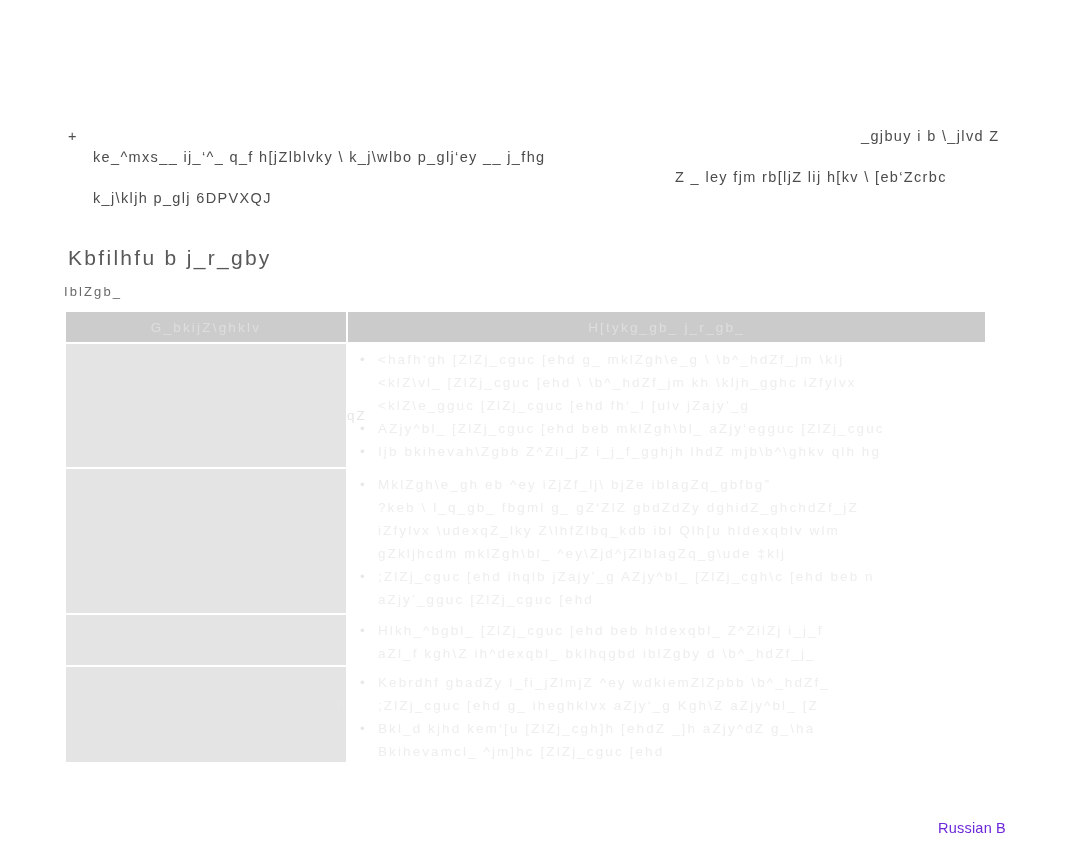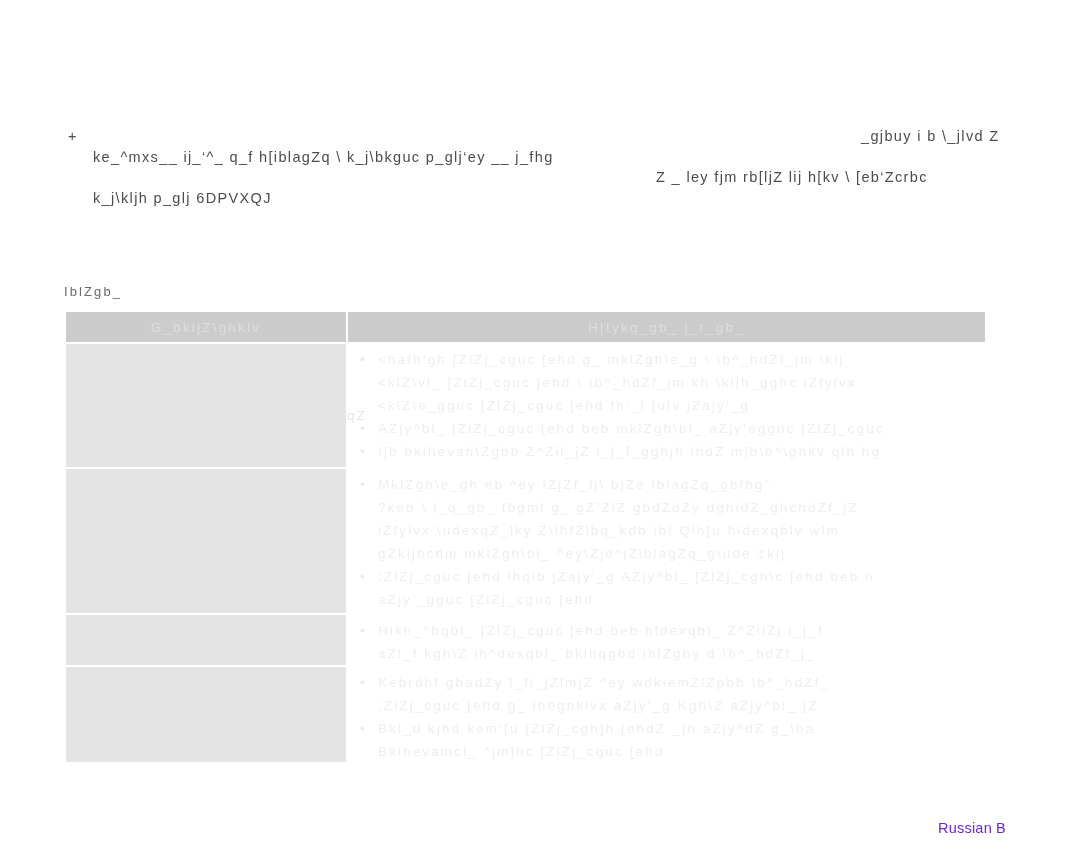--- a/index.html
+++ b/index.html
@@ -51,21 +51,21 @@
     top: 0;
   }
   
   .ghost {
     position: absolute;
     top: 0;
     white-space: nowrap;
     color: #4c4c4c;
   }
   .ghost.g1 { left: 793px; }
-  .ghost.g2 { left: 588px; }
+  .ghost.g2 { left: 607px; }
 
   
   .h1 {
     position: absolute;
     left: 68px;
     top: 246px;
     font-size: 21px;
     letter-spacing: 2.3px;
     color: #585858;
     white-space: nowrap;
@@ -188,30 +188,31 @@
 <body>
 
 <div class="page">
 
   <div class="intro">
     <div class="intro-line">
       <span class="intro-bullet">+</span>
       <span class="ghost g1">_gjbuy i b \_jlvd Z</span>
     </div>
     <div class="intro-line">
-      <span class="intro-text">ke_^mxs__  ij_‘^_  q_f h[iblagZq \ k_j\bkguc p_glj‘ey __ j_fhg</span>
+      <span class="intro-text">ke_^mxs__  ij_‘^_  q_f h[jZlblvky \ k_j\wlbo p_glj‘ey __ j_fhg</span>
     </div>
     <div class="intro-line">
       <span class="ghost g2">Z _ ley fjm rb[ljZ lij h[kv \ [eb‘Zcrbc</span>
     </div>
     <div class="intro-line">
       <span class="intro-text">k_j\kljh p_glj 6DPVXQJ</span>
     </div>
   </div>
 
+  <div class="h1">Kbfilhfu b j_r_gby</div>
   <div class="h2">IblZgb_</div>
 
   <div class="table">
 
     <div class="thead">
       <div class="th col-a">G_bkijZ\ghklv</div>
       <div class="th sep"></div>
       <div class="th col-b">H[tykg_gb_ j_r_gb_</div>
     </div>
 

